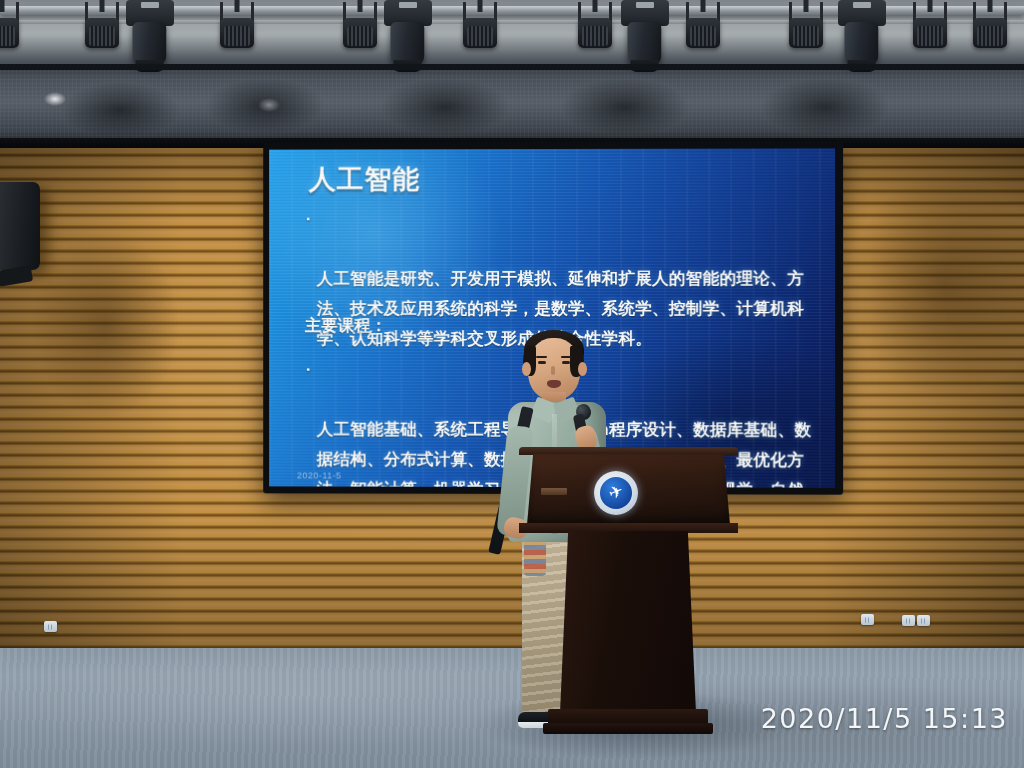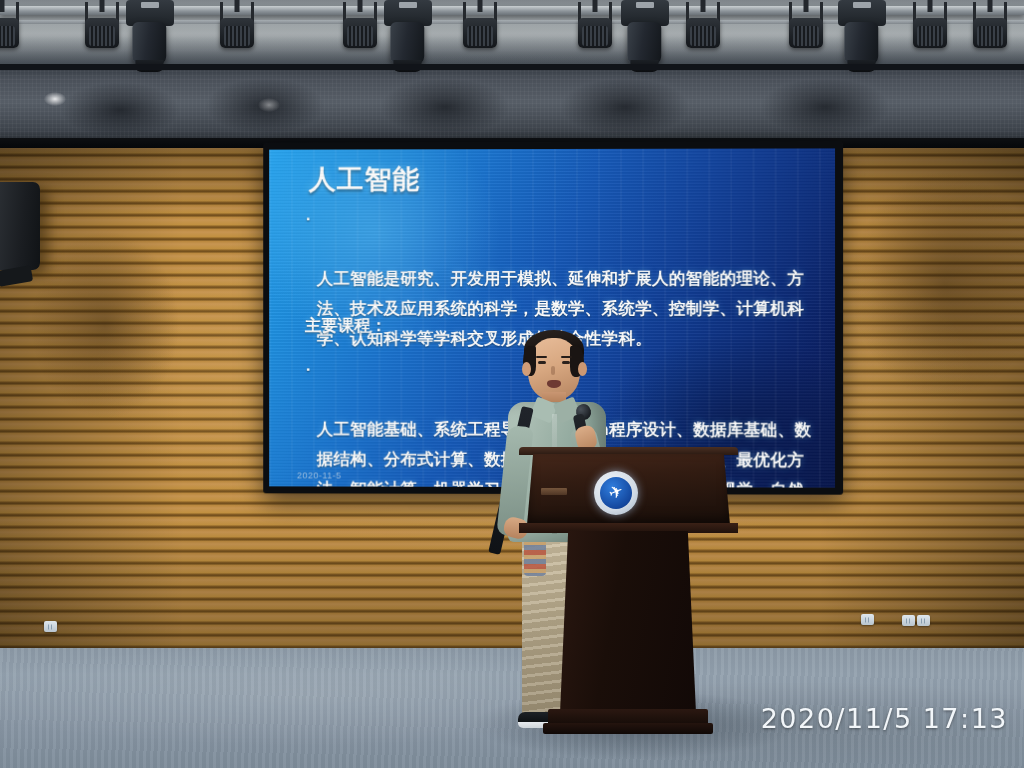--- a/index.html
+++ b/index.html
@@ -646,16 +646,16 @@
         <div class="plane">✈</div>
       </div>
       <div class="podium-plate"></div>
     </div>
     <div class="podium-shelf"></div>
     <div class="podium-body"></div>
     <div class="podium-base"></div>
     <div class="podium-base2"></div>
   </div>
 
-  <div class="timestamp z6">2020/11/5 17:13</div>
+  <div class="timestamp z6">2020/11/5 15:13</div>
 
   <div class="grade"></div>
 </div>
 
 </body></html>

